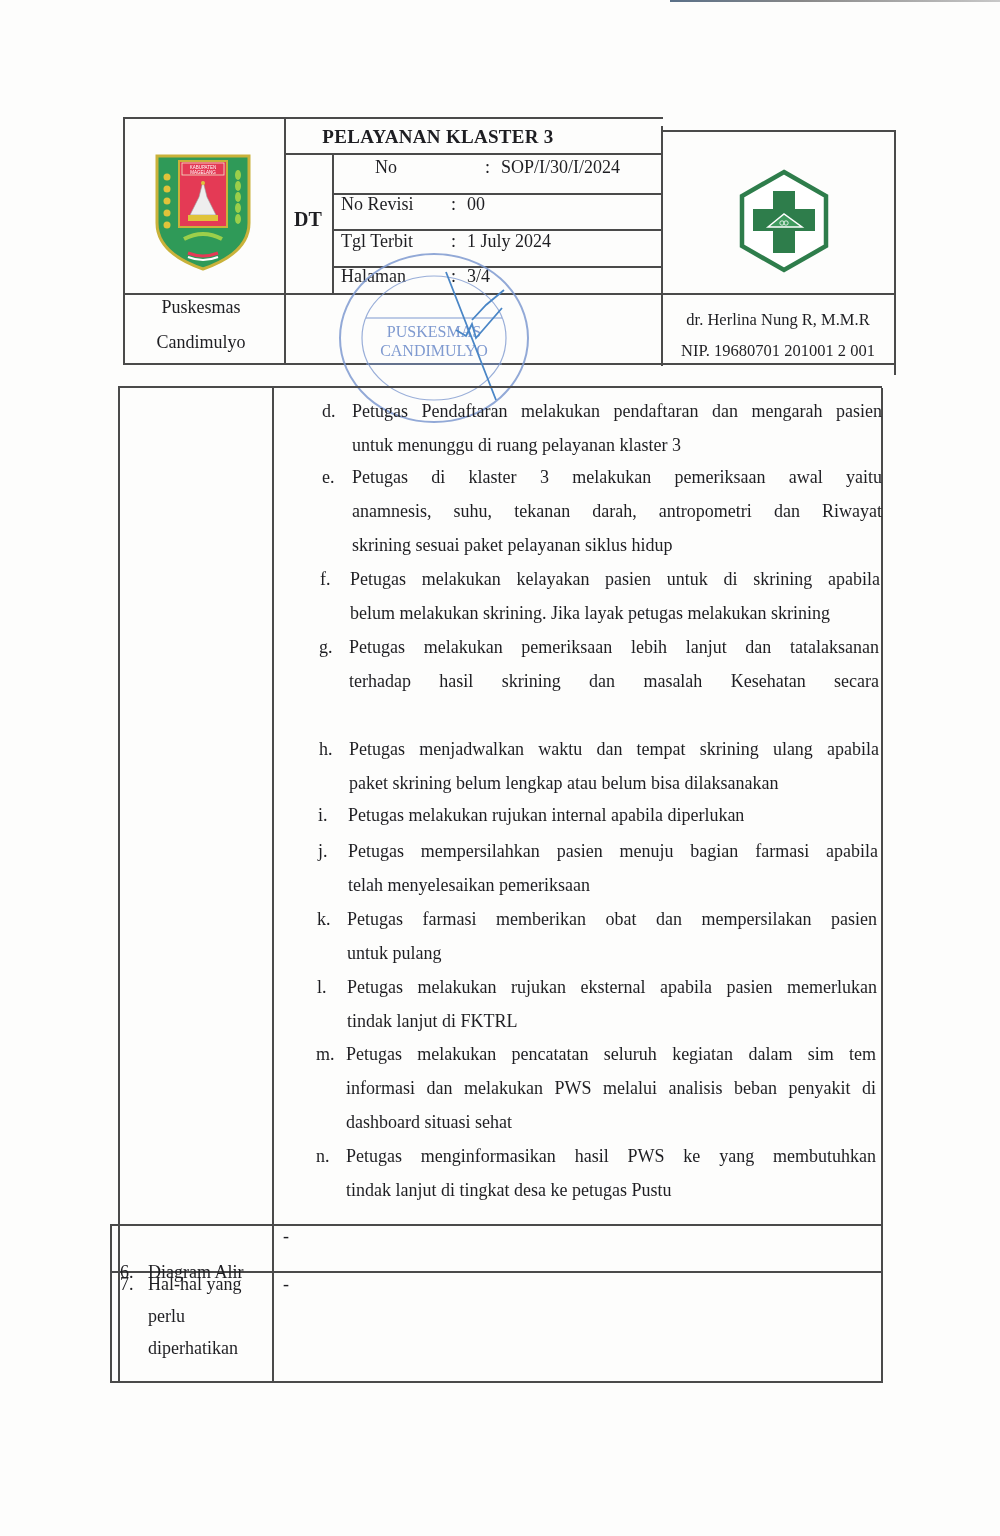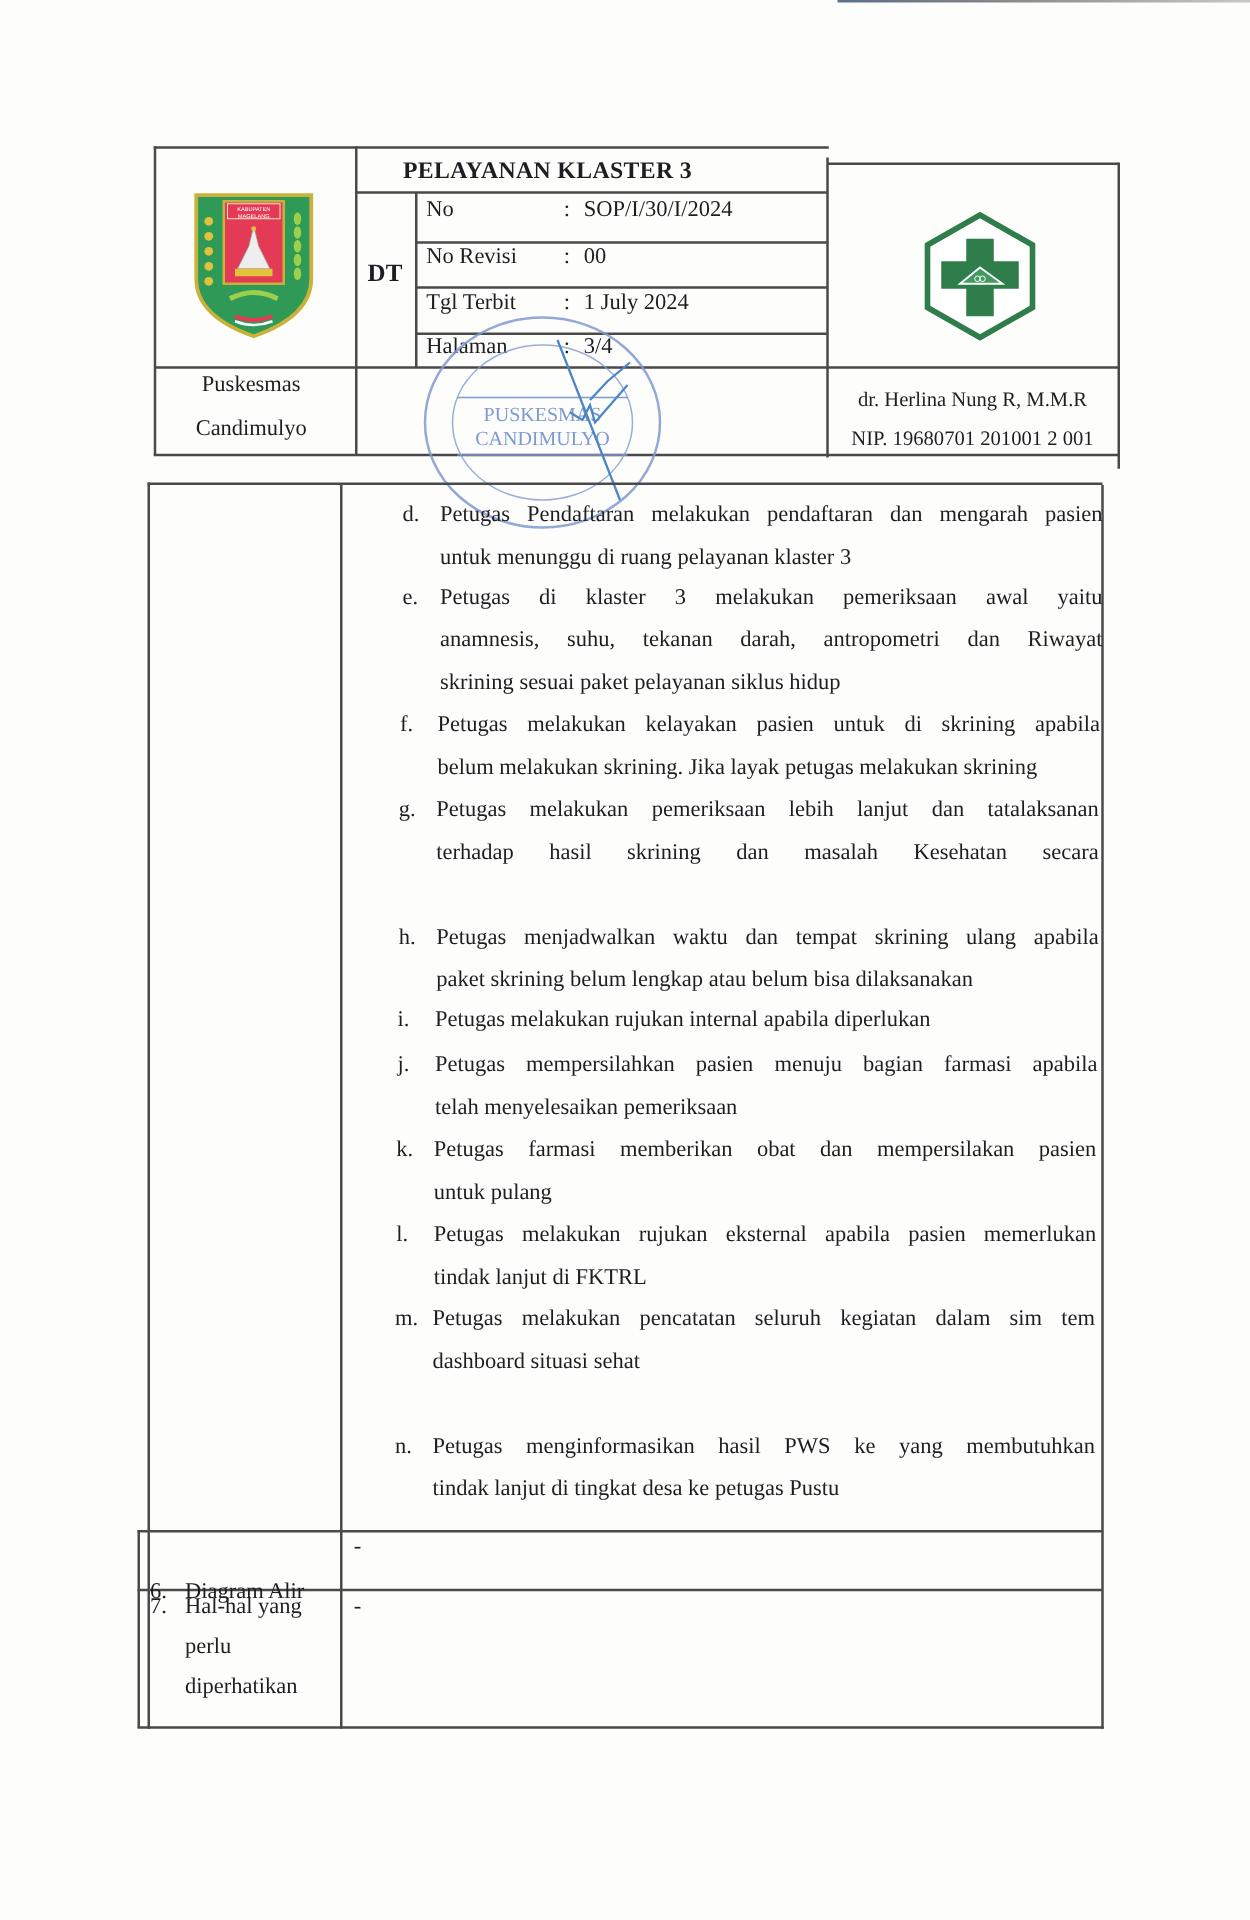--- a/index.html
+++ b/index.html
@@ -70,21 +70,21 @@
 
   <div class="line" style="left:284px;top:153px;width:378px;height:1.5px;"></div>
   <div class="line" style="left:332px;top:193px;width:330px;height:1.5px;"></div>
   <div class="line" style="left:332px;top:229px;width:330px;height:1.5px;"></div>
   <div class="line" style="left:332px;top:266px;width:330px;height:1.5px;"></div>
   <div class="line" style="left:124px;top:293px;width:772px;height:1.5px;"></div>
 
   <div class="hdr-title">PELAYANAN KLASTER 3</div>
   <div class="dt-label">DT</div>
 
-  <div class="meta-row" style="top:157px;">
+  <div class="meta-row" style="top:157px;margin-left:34px;">
     <span class="meta-key">No</span><span class="meta-colon">:</span><span>SOP/I/30/I/2024</span>
   </div>
   <div class="meta-row" style="top:194px;">
     <span class="meta-key">No Revisi</span><span class="meta-colon">:</span><span>00</span>
   </div>
   <div class="meta-row" style="top:231px;">
     <span class="meta-key">Tgl Terbit</span><span class="meta-colon">:</span><span>1 July 2024</span>
   </div>
   <div class="meta-row" style="top:266px;">
     <span class="meta-key">Halaman</span><span class="meta-colon">:</span><span>3/4</span>
@@ -196,20 +196,21 @@
         <span class="text">untuk pulang</span>
       </div>
       <div class="item" style="top: 970px; left: 347px; width: 530px;">
         <span class="letter">l.</span>
         <span class="text" style="text-align-last: justify;">Petugas melakukan rujukan eksternal apabila pasien memerlukan</span>
         <span class="text">tindak lanjut di FKTRL</span>
       </div>
       <div class="item" style="top: 1037px; left: 346px; width: 530px;">
         <span class="letter">m.</span>
         <span class="text" style="text-align-last: justify;">Petugas melakukan pencatatan seluruh kegiatan dalam sim tem</span>
+        <span class="text" style="text-align-last: justify;">informasi dan melakukan PWS melalui analisis beban penyakit di</span>
         <span class="text">dashboard situasi sehat</span>
       </div>
       <div class="item" style="top: 1139px; left: 346px; width: 530px;">
         <span class="letter">n.</span>
         <span class="text" style="text-align-last: justify;">Petugas menginformasikan hasil PWS ke yang membutuhkan</span>
         <span class="text">tindak lanjut di tingkat desa ke petugas Pustu</span>
       </div>
     </div>
 
   <div class="sec-label" style="top:1222px;margin-top:34px;">

